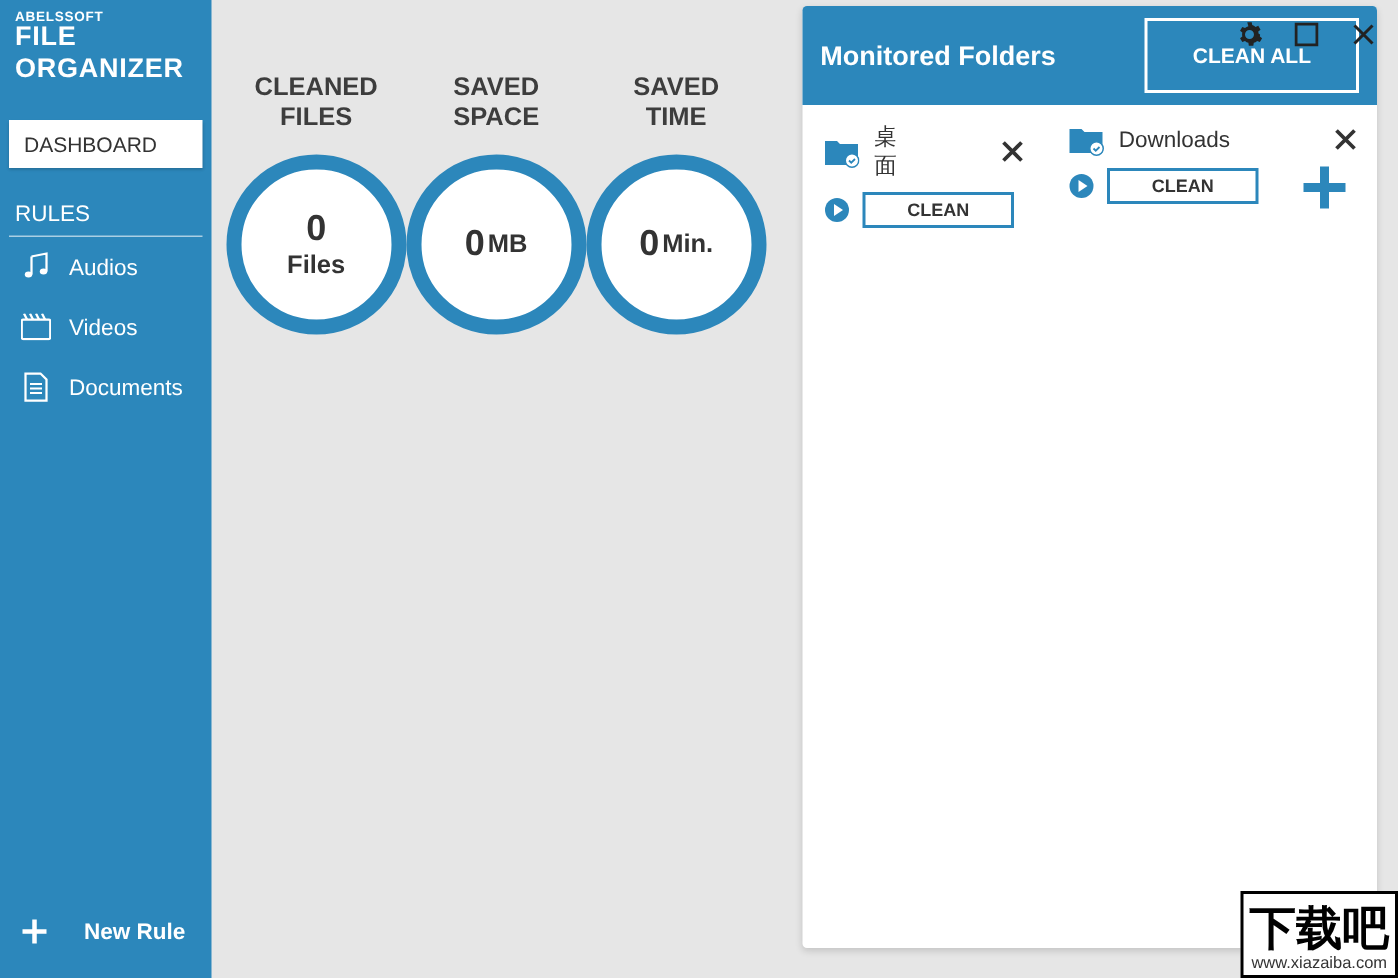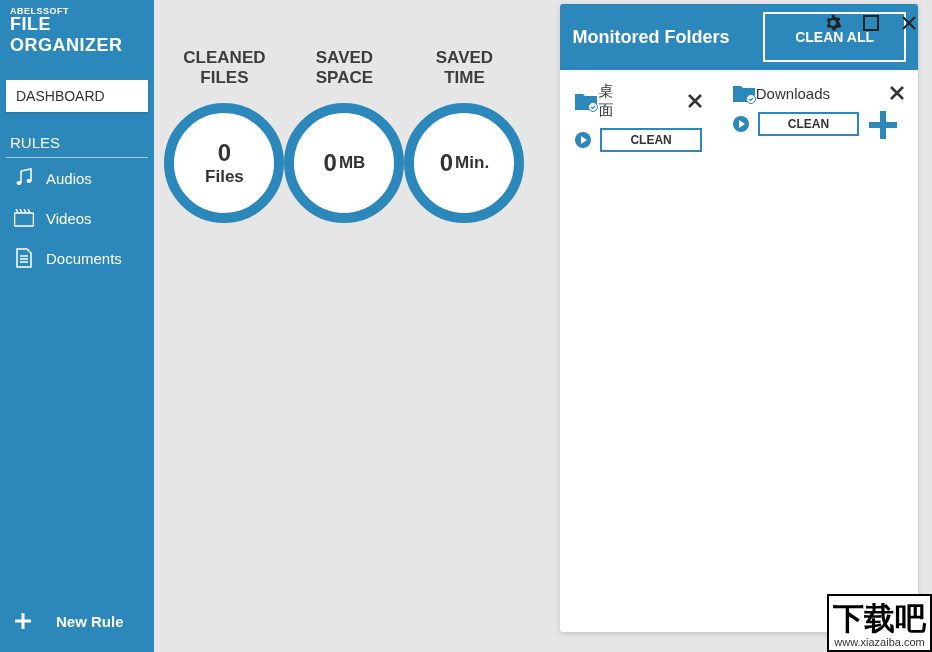--- a/index.html
+++ b/index.html
@@ -136,21 +136,21 @@
 .circle .unit {
   font-size: 17px;
   font-weight: bold;
   color: #333;
 }
 .circle.inline {
   flex-direction: row;
   gap: 2px;
 }
 .card {
-  margin: 4px 14px 20px 26px;
+  margin: 4px 14px 20px 14px;
   background: #fff;
   border-radius: 3px;
   box-shadow: 0 2px 5px rgba(0,0,0,0.15);
   display: flex;
   flex-direction: column;
 }
 .card-header {
   background: #2c87bb;
   color: #fff;
   padding: 8px 12px;
@@ -177,20 +177,21 @@
   position: relative;
 }
 .folder-item {
   display: flex;
   flex-direction: column;
   gap: 8px;
 }
 .folder-top {
   display: flex;
   align-items: center;
+  gap: 10px;
 }
 .folder-icon {
   width: 24px;
   height: 22px;
 }
 .folder-name {
   font-size: 15px;
   color: #333;
 }
 .folder-close {

